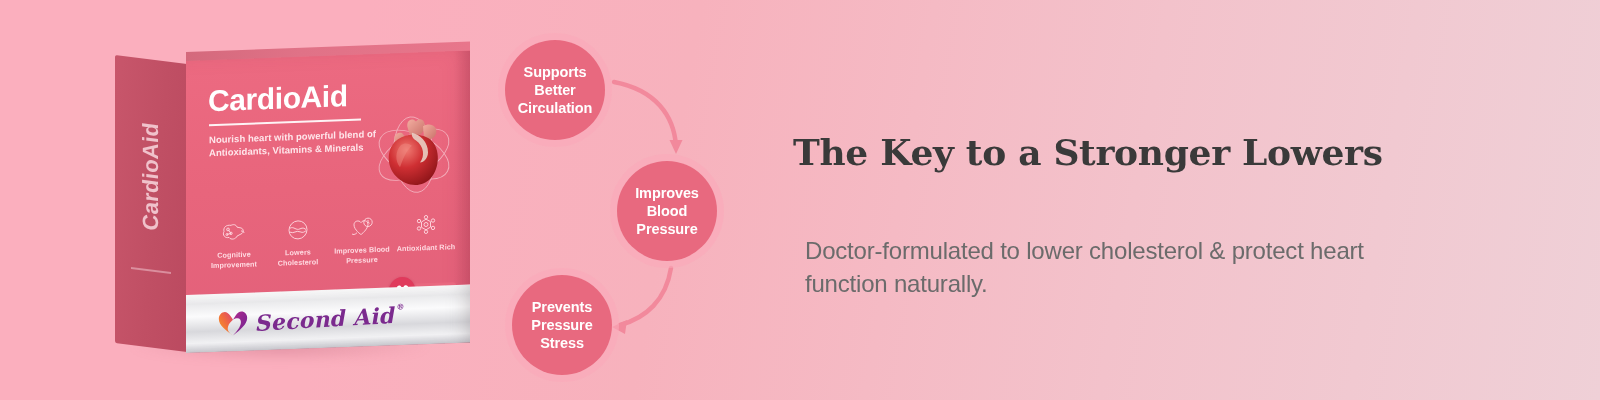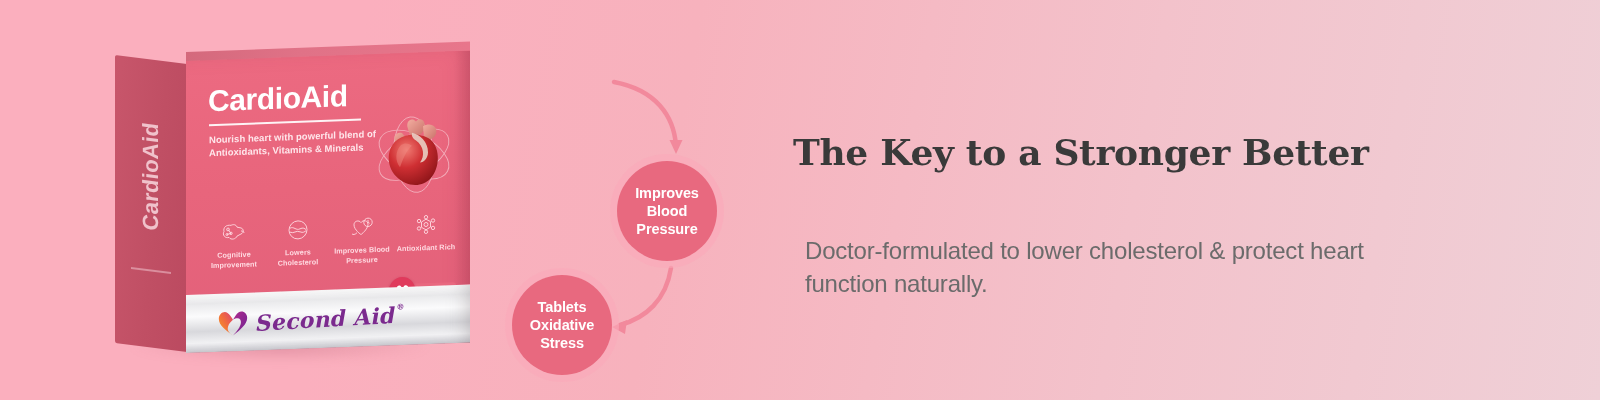--- a/index.html
+++ b/index.html
@@ -473,27 +473,30 @@
       <g stroke="#f2899c" stroke-width="4.5" fill="none" stroke-linecap="round">
         <path d="M126 64 C168 72 186 98 188 128"></path>
         <path d="M183 250 C178 282 158 300 132 307"></path>
       </g>
       <g fill="#f2899c">
         <path d="M188 136 L181.5 122 L194.5 122 Z"></path>
         <path d="M124 309 L139 302 L137 316 Z"></path>
       </g>
     </svg>
 
+    <div class="bubble bubble-1">
+      <span>Supports Better Circulation</span>
+    </div>
     <div class="bubble bubble-2">
       <span>Improves Blood Pressure</span>
     </div>
     <div class="bubble bubble-3">
-      <span>Tablets Oxidative Stress</span>
+      <span>Prevents Pressure Stress</span>
     </div>
 
   </div>
 
   <div class="copy">
-    <h1 class="headline">The Key to a Stronger Better</h1>
+    <h1 class="headline">The Key to a Stronger Lowers</h1>
     <p class="subcopy">Doctor-formulated to lower cholesterol &amp; protect heart function naturally.</p>
   </div>
 
 </div>
 
 </body></html>

